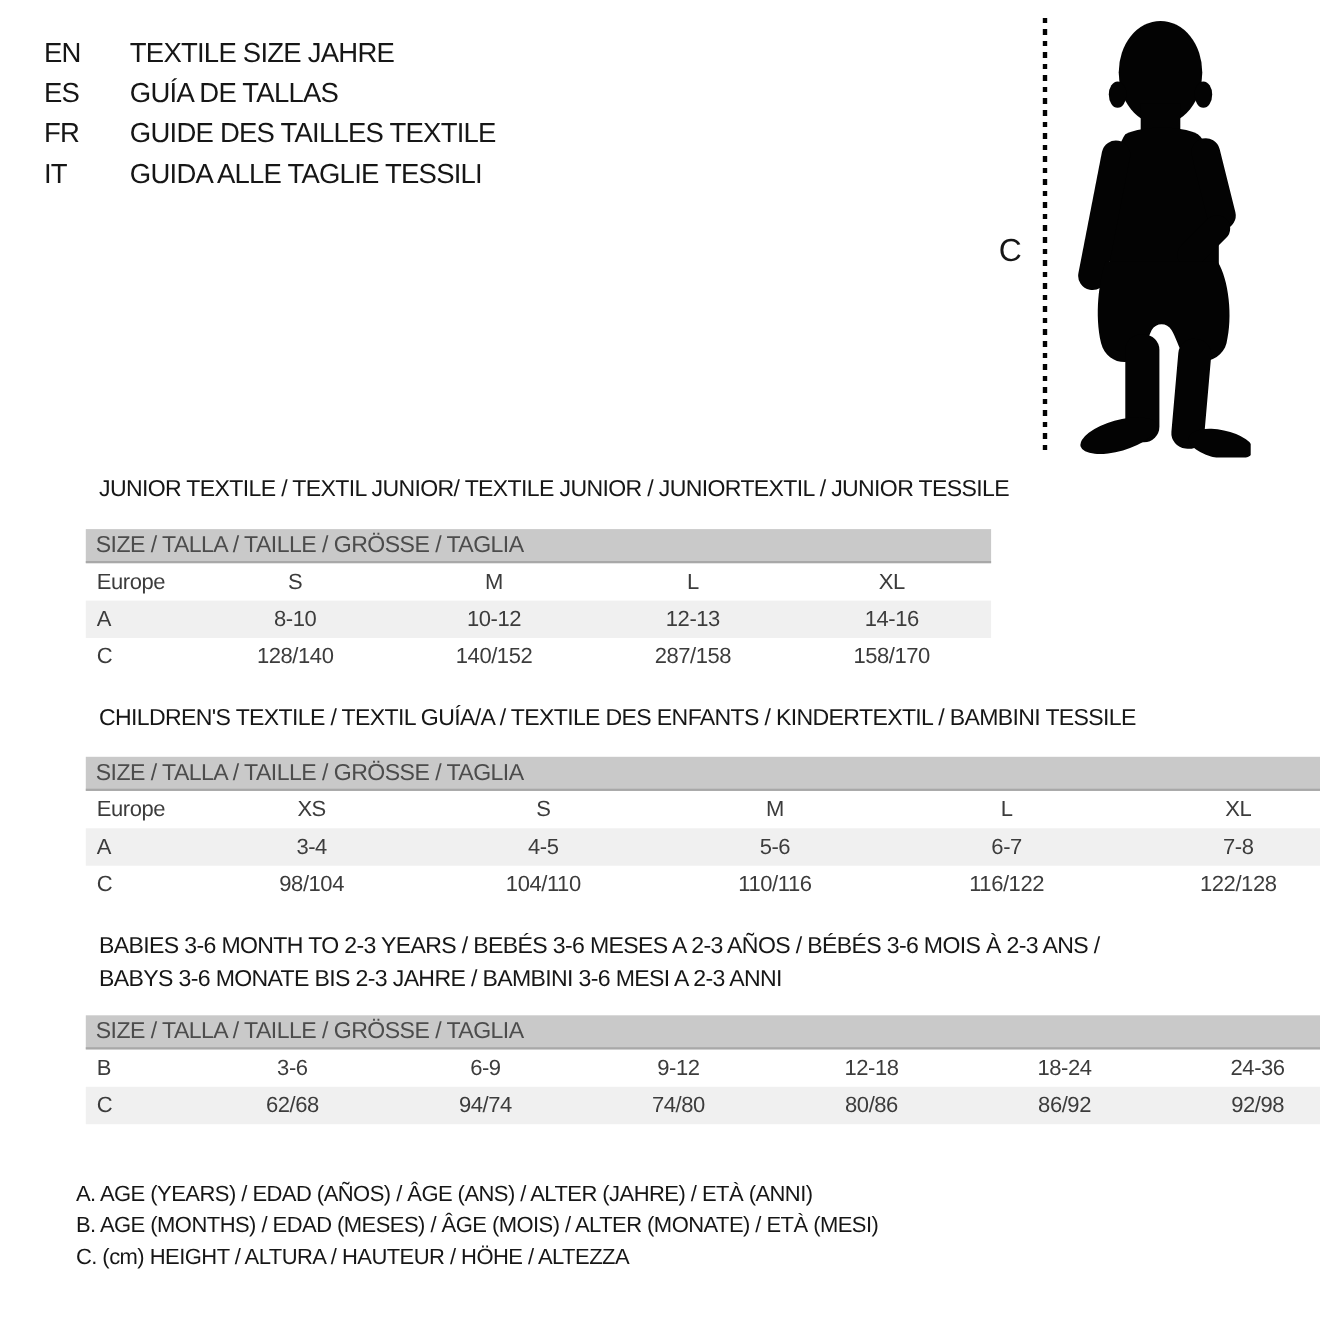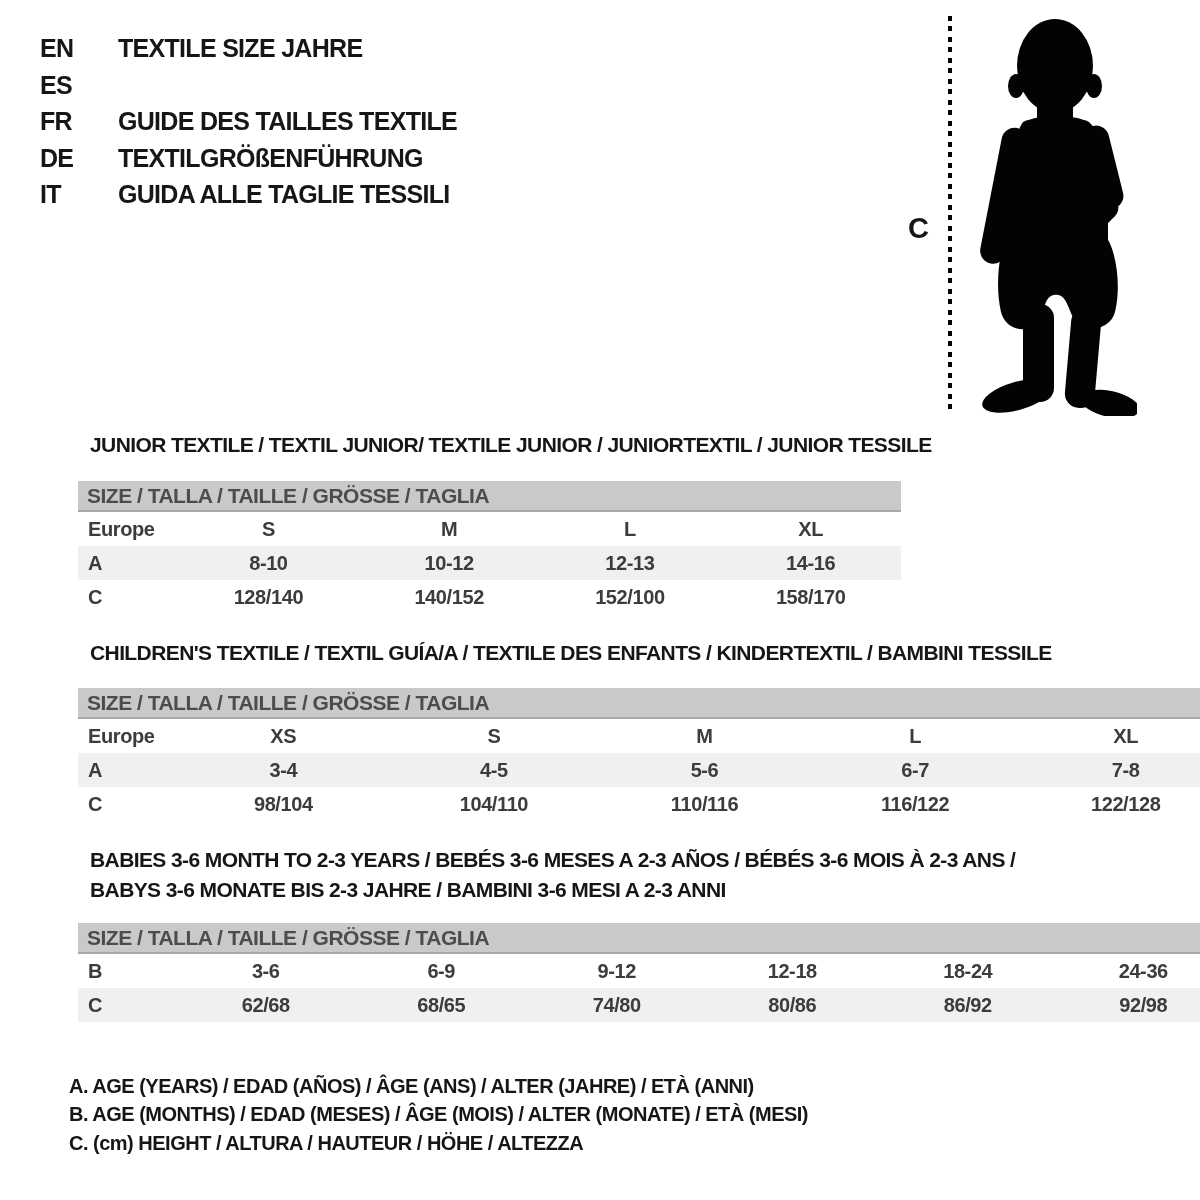--- a/index.html
+++ b/index.html
@@ -1,19 +1,19 @@
 <!DOCTYPE html>
 <html style="--page-bg: #ffffff; --title-text: #161616; --table-text: #3c3c3c; --band-bg: #c9c9c9; --band-text: #4c4c4c; --band-border: #a8a8a8; --row-alt-bg: #f0f0f0; --silhouette: #030303;"><head>
 <meta charset="utf-8">
 <style>
   html,body{margin:0;padding:0;background:#fff;}
   .page{
     position:relative;width:1200px;height:1200px;overflow:hidden;
     background:var(--page-bg,#fff);
-    font-family:"Liberation Sans",sans-serif;font-weight:700;
+    font-family:"Liberation Sans",sans-serif;font-weight:400;
   }
 
   
   .lang-list{position:absolute;top:30px;left:40px;}
   .lang-row{display:grid;grid-template-columns:78px auto;line-height:36.6px;
     font-size:25px;letter-spacing:-0.7px;color:var(--title-text,#161616);white-space:nowrap;}
 
   
   .measure-line{position:absolute;left:948px;top:16px;width:4px;height:399px;
     background:repeating-linear-gradient(to bottom,var(--silhouette,#030303) 0 5px,transparent 5px 10.5px);}
@@ -50,28 +50,25 @@
 
 <div class="page">
 
   <div class="lang-list">
       <div class="lang-row">
         <span class="lang-code">EN</span>
         <span class="lang-title">TEXTILE SIZE JAHRE</span>
       </div>
       <div class="lang-row">
         <span class="lang-code">ES</span>
+        <span class="lang-title">GUÍA DE TALLAS</span>
       </div>
       <div class="lang-row">
         <span class="lang-code">FR</span>
         <span class="lang-title">GUIDE DES TAILLES TEXTILE</span>
-      </div>
-      <div class="lang-row">
-        <span class="lang-code">DE</span>
-        <span class="lang-title">TEXTILGRÖßENFÜHRUNG</span>
       </div>
       <div class="lang-row">
         <span class="lang-code">IT</span>
         <span class="lang-title">GUIDA ALLE TAGLIE TESSILI</span>
       </div>
     </div>
 
   <div class="measure-label">C</div>
   <div class="measure-line"></div>
 
@@ -111,21 +108,21 @@
             <span class="lab">A</span>
             <span class="cell">8-10</span>
             <span class="cell">10-12</span>
             <span class="cell">12-13</span>
             <span class="cell">14-16</span>
           </div>
           <div class="row" style="grid-template-columns: 100px repeat(4, 1fr);">
             <span class="lab">C</span>
             <span class="cell">128/140</span>
             <span class="cell">140/152</span>
-            <span class="cell">152/100</span>
+            <span class="cell">287/158</span>
             <span class="cell">158/170</span>
           </div>
         </div>
       </section>
       <section class="sec" id="sec-children">
         <div class="sec-title">
           <div class="title-line">CHILDREN'S TEXTILE / TEXTIL GUÍA/A / TEXTILE DES ENFANTS / KINDERTEXTIL / BAMBINI TESSILE</div>
         </div>
         <div class="tbl">
           <div class="band">SIZE / TALLA / TAILLE / GRÖSSE / TAGLIA</div>
@@ -167,21 +164,21 @@
             <span class="cell">3-6</span>
             <span class="cell">6-9</span>
             <span class="cell">9-12</span>
             <span class="cell">12-18</span>
             <span class="cell">18-24</span>
             <span class="cell">24-36</span>
           </div>
           <div class="row shaded" style="grid-template-columns: 100px repeat(6, 1fr);">
             <span class="lab">C</span>
             <span class="cell">62/68</span>
-            <span class="cell">68/65</span>
+            <span class="cell">94/74</span>
             <span class="cell">74/80</span>
             <span class="cell">80/86</span>
             <span class="cell">86/92</span>
             <span class="cell">92/98</span>
           </div>
         </div>
       </section>
     </div>
 
   <div class="notes" id="notes">

